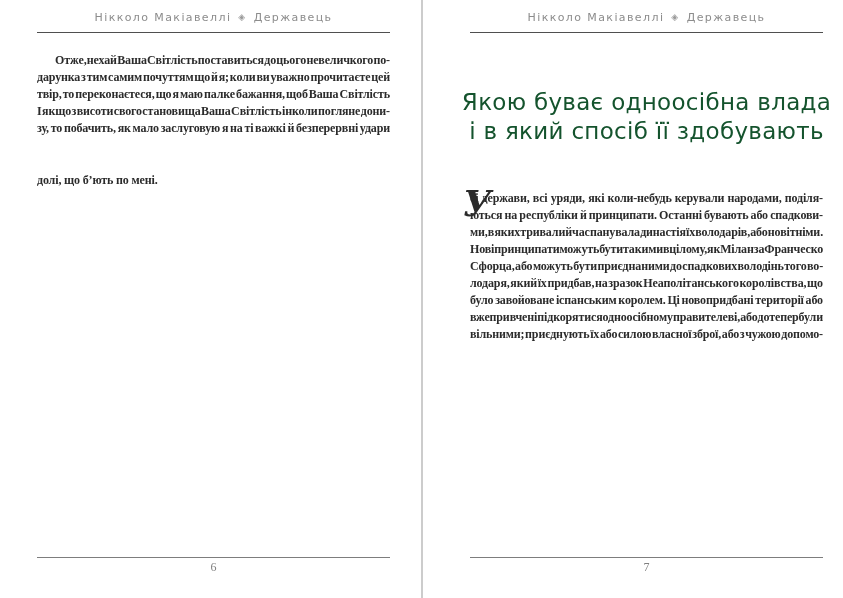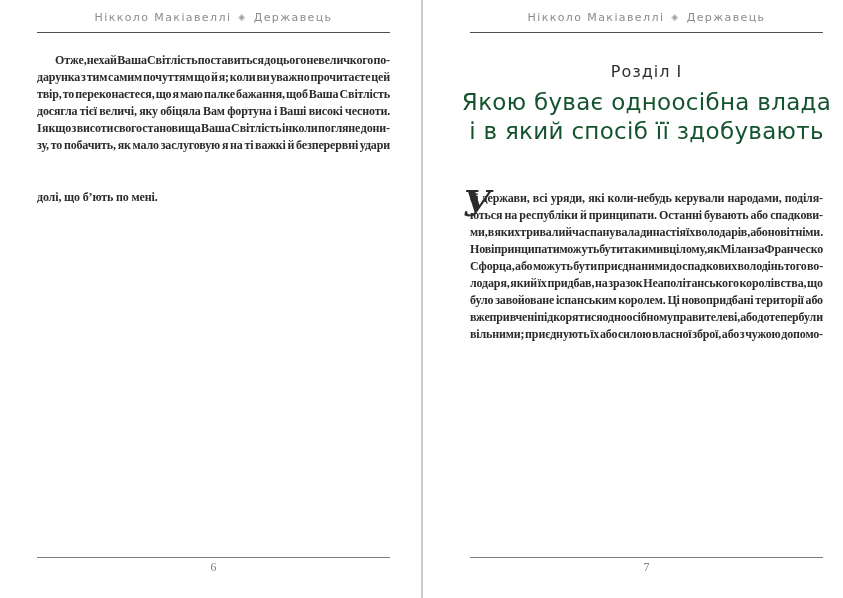--- a/index.html
+++ b/index.html
@@ -126,33 +126,20 @@
           <span>що</span>
           <span>я</span>
           <span>маю</span>
           <span>палке</span>
           <span>бажання,</span>
           <span>щоб</span>
           <span>Ваша</span>
           <span>Світлість</span>
         </div>
         <div class="line just">
-          <span>досягла</span>
-          <span>тієї</span>
-          <span>величі,</span>
-          <span>яку</span>
-          <span>обіцяла</span>
-          <span>Вам</span>
-          <span>фортуна</span>
-          <span>і</span>
-          <span>Ваші</span>
-          <span>високі</span>
-          <span>чесноти.</span>
-        </div>
-        <div class="line just">
           <span>І</span>
           <span>якщо</span>
           <span>з</span>
           <span>висоти</span>
           <span>свого</span>
           <span>становища</span>
           <span>Ваша</span>
           <span>Світлість</span>
           <span>інколи</span>
           <span>погляне</span>
@@ -179,21 +166,20 @@
     <div class="hrule bottom"></div>
     <div class="pagenum">6</div>
   </section>
 
   <section class="page right">
     <header class="running-header">
       <span>Нікколо Макіавеллі</span><span class="orn">◈</span><span>Державець</span>
     </header>
     <div class="hrule top"></div>
 
-    <div class="chapter-label">Розділ І</div>
     <div class="chapter-title">
       <div>Якою буває одноосібна влада</div>
       <div>і в який спосіб її здобувають</div>
     </div>
 
     <div class="body-text">
       <div class="dropcap">У</div>
     <div class="line just offset">
           <span>сі</span>
           <span>держави,</span>

